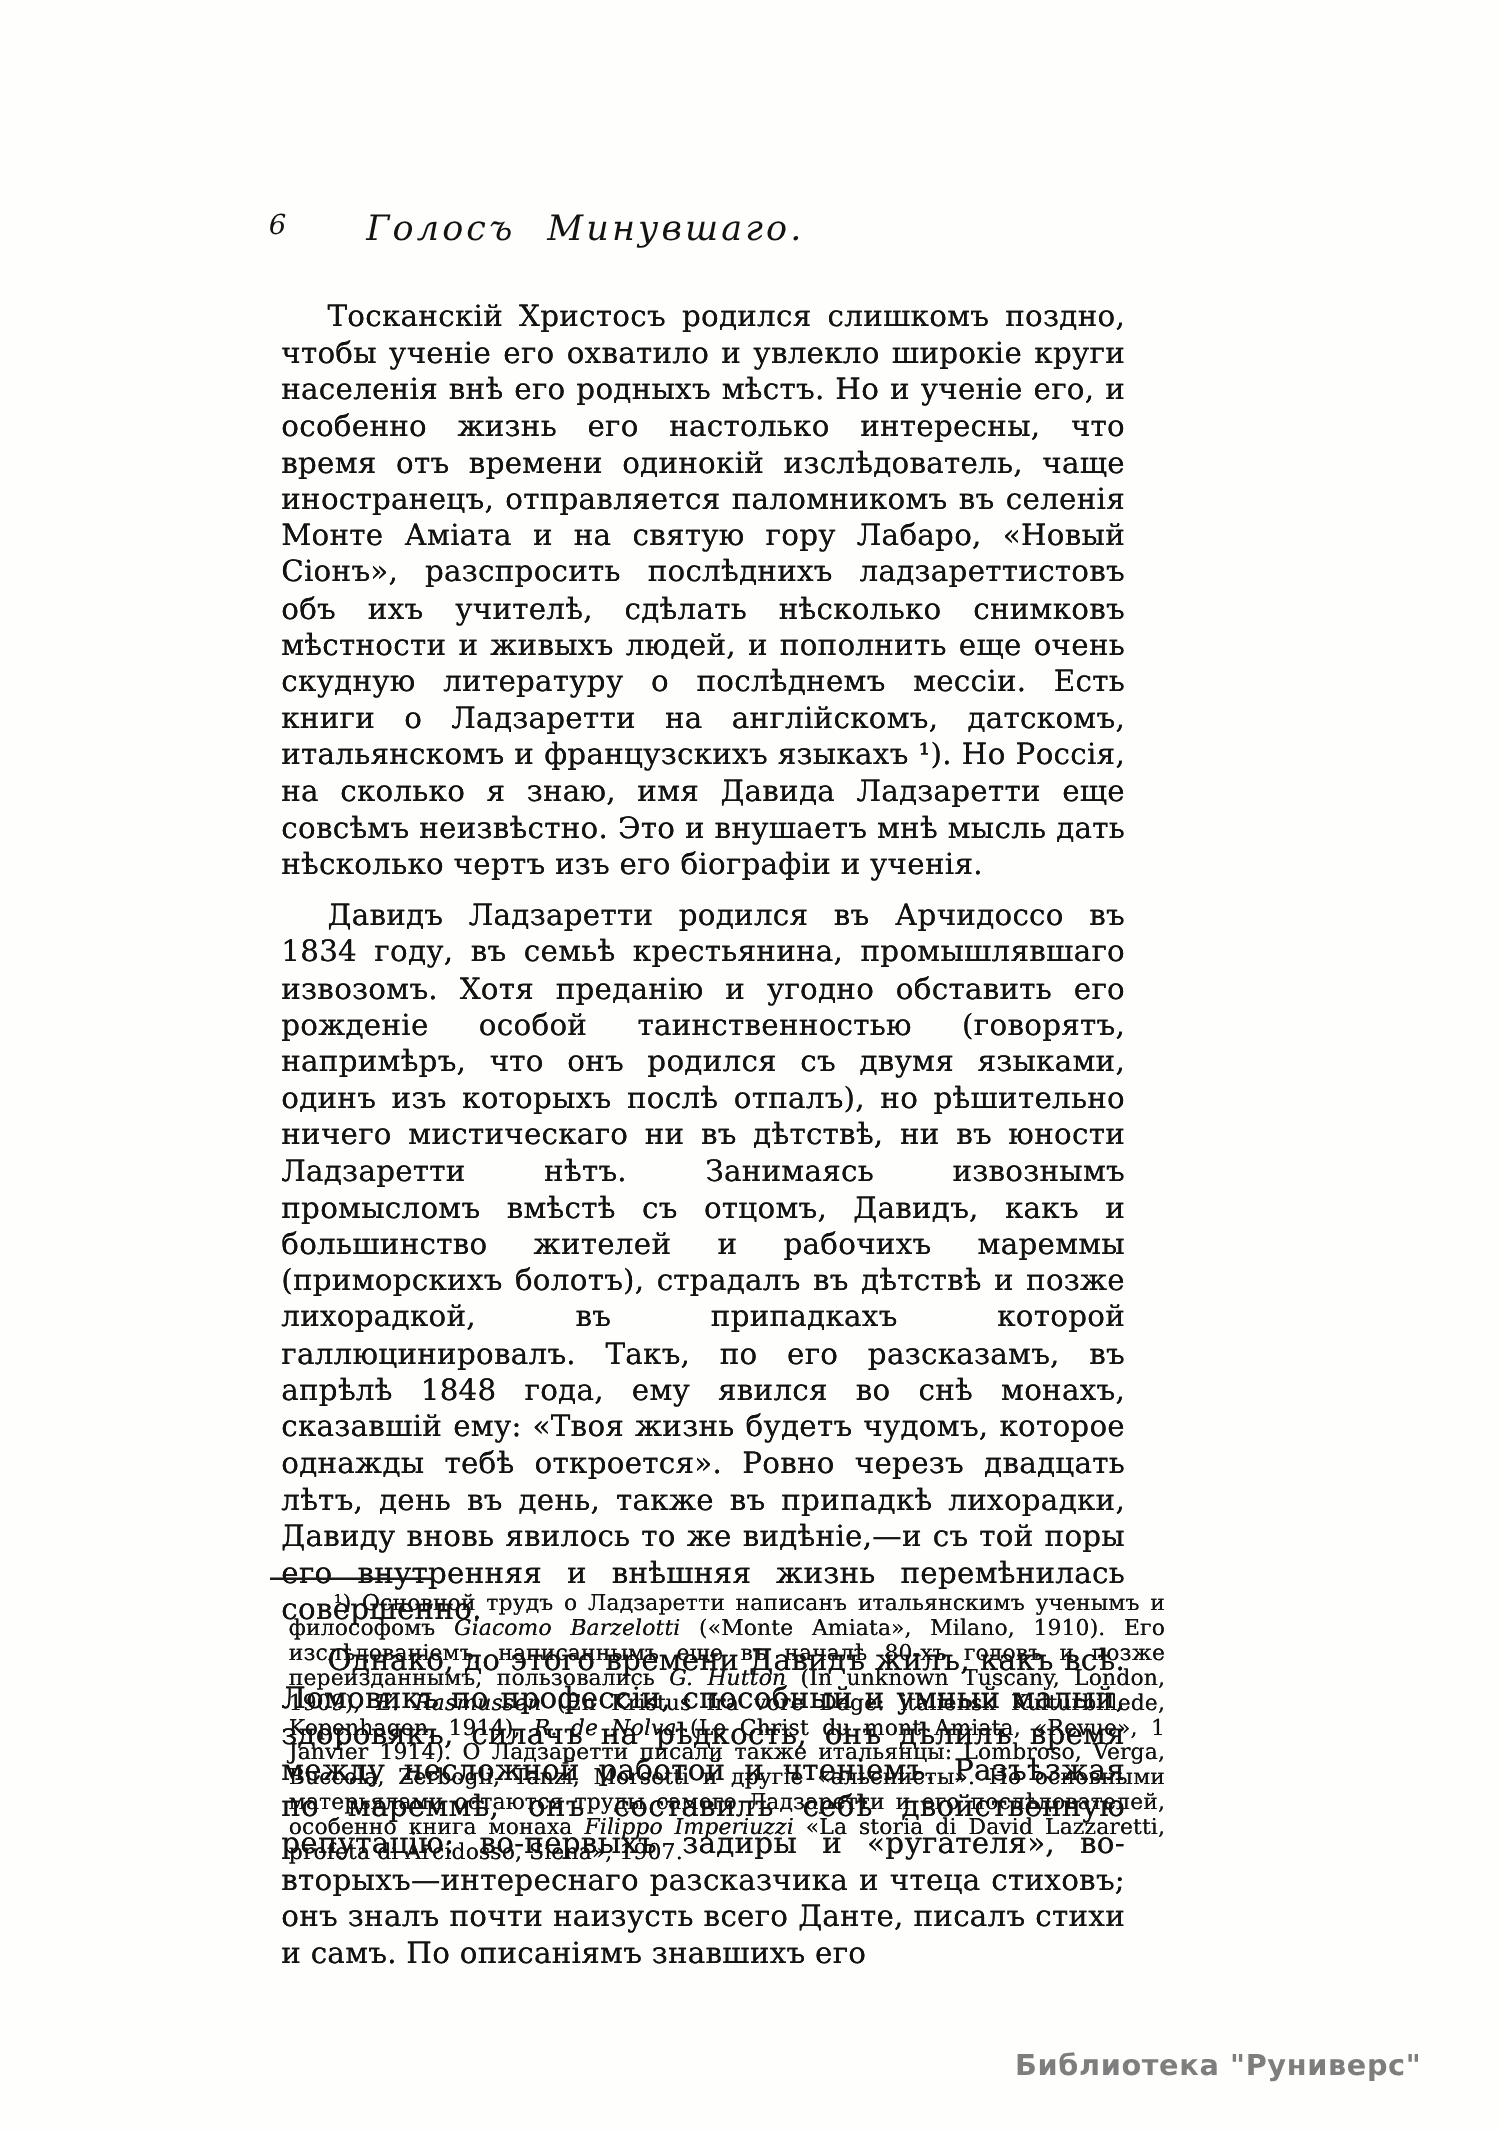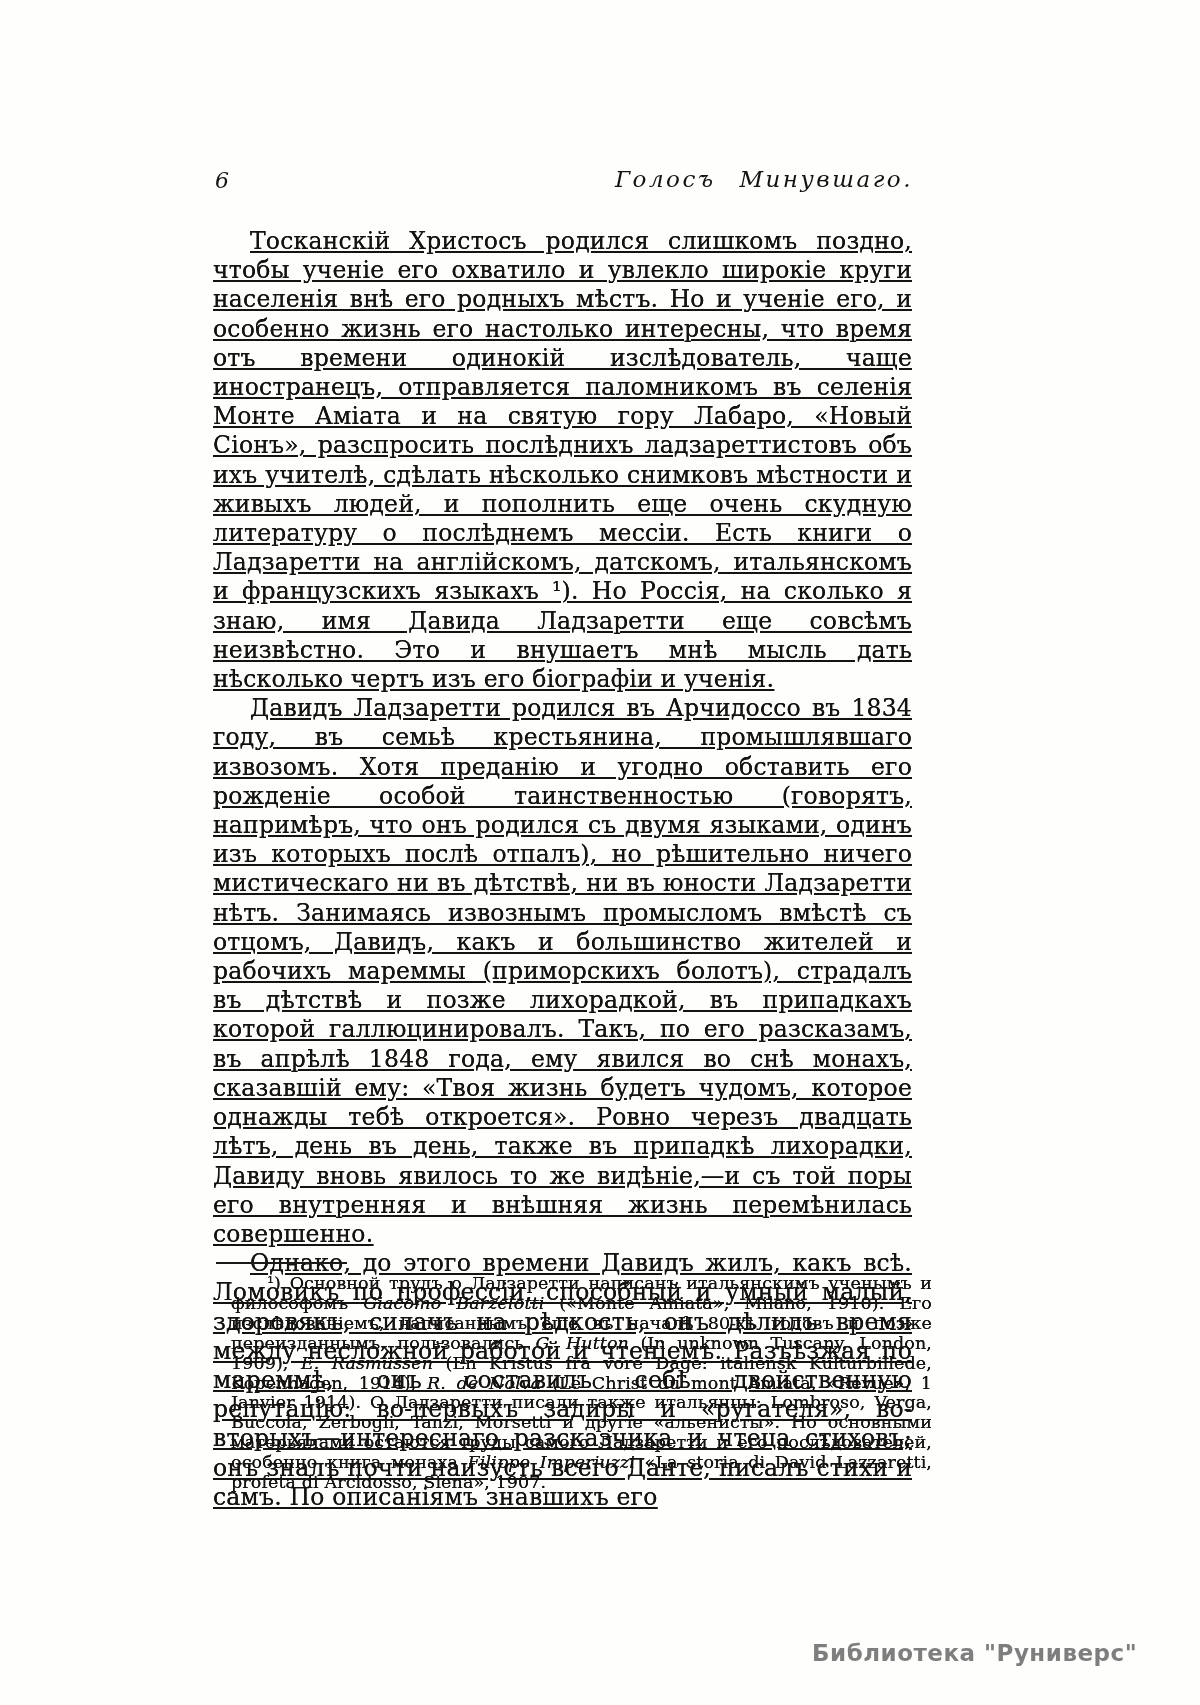--- a/index.html
+++ b/index.html
@@ -27,46 +27,45 @@
   }
   .page-number {
     position: absolute;
     left: 2px;
     top: 2px;
     font-size: 22px;
     font-style: italic;
   }
   .header-title {
     position: absolute;
-    left: 90px;
+    left: 80px;
     width: 610px;
-    text-align: right;
-    font-size: 23px;
+    text-align: left;
+    font-size: 28px;
     font-style: italic;
     letter-spacing: 2.5px;
     word-spacing: 14px;
     white-space: nowrap;
   }
   
   .body-text {
     position: absolute;
     top: 227px;
     left: 213px;
     width: 699px;
     font-size: 23.5px;
     line-height: 29.2px;
     text-align: justify;
     letter-spacing: 0.2px;
     text-shadow: 0 0 0.5px currentColor;
   }
   .body-text p {
-    margin: 0;
+    margin: 12px;
     padding: 0;
     text-indent: 37px;
-    text-decoration: underline;
   }
   
   .footnote-rule {
     position: absolute;
     top: 1262px;
     left: 216px;
     width: 131px;
     height: 0;
     border-top: 2.5px solid #1c1a17;
   }

